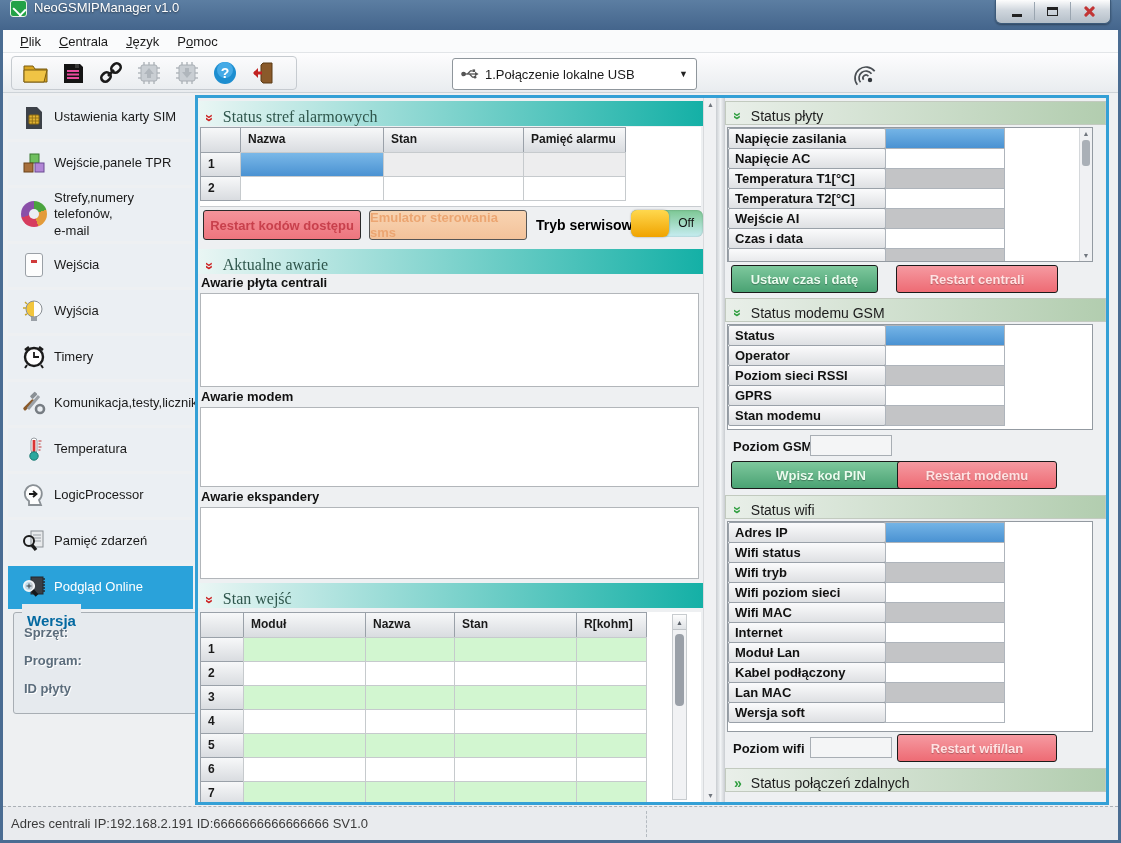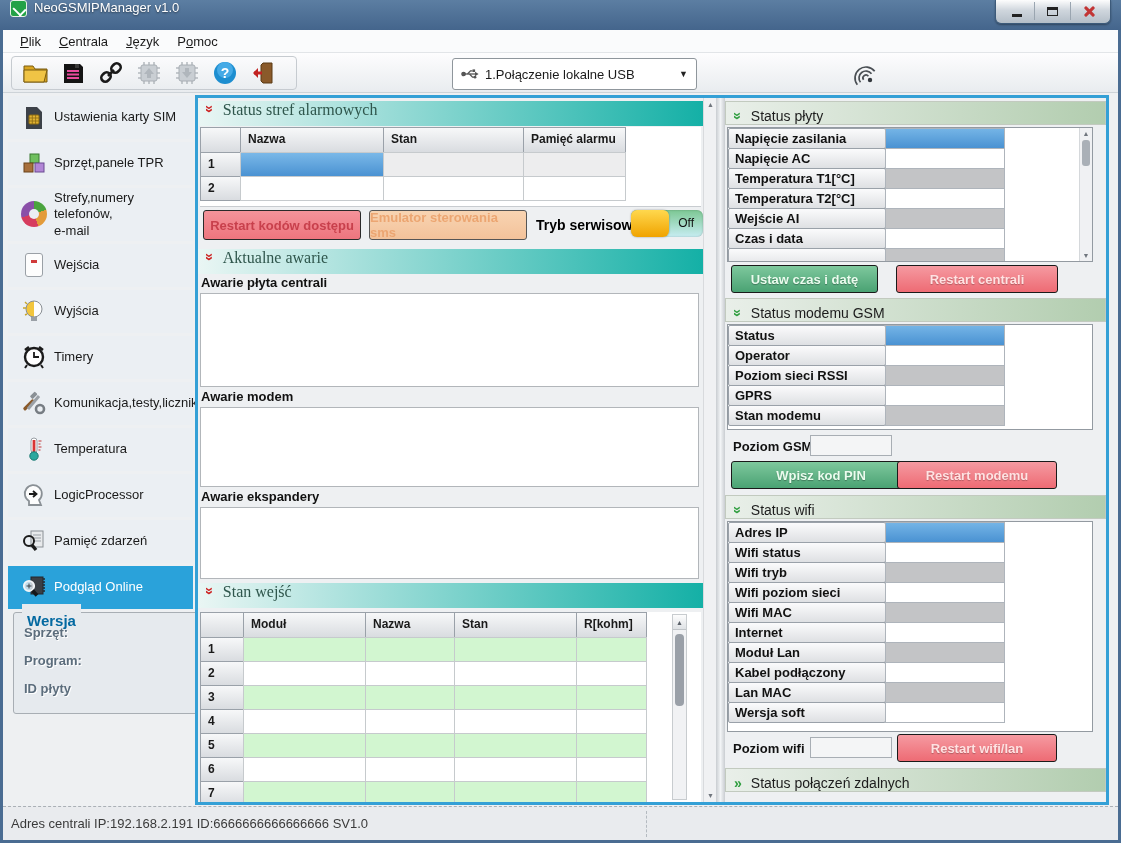--- a/index.html
+++ b/index.html
@@ -72,21 +72,21 @@
     font-size:15px; font-weight:bold; color:#0369a1; }
   .emboss { font-size:13px; font-weight:bold; color:#5c6d7c; text-shadow:1px 1px 0 #fff; }
   .ver-row { position:absolute; left:10px; }
 
   
   .mainframe { position:absolute; left:192px; top:2px; width:914px; height:710px;
     border:3px solid #34a0d6; background:#eef0f2; }
 
   .center-panel { position:absolute; left:0; top:0; width:505px; height:704px; overflow:hidden; background:#eef0f2; }
   .teal-header { position:absolute; left:0; width:505px; height:25px;
-    background:linear-gradient(to right,#eaf6f4,#14b0a6); display:flex; align-items:flex-start; }
+    background:linear-gradient(to right,#eaf6f4,#14b0a6); display:flex; align-items:flex-end; }
   .teal-header .txt { font-family:"Liberation Serif", serif; font-size:16px; color:#2f564c; }
   .chev-down { display:inline-block; transform:rotate(90deg); font-size:14px; font-weight:bold; margin:0 9px 0 8px; }
   .chev-red { color:#cc2020; }
   .chev-green { color:#2f9e3f; }
 
   .alarm-table { position:absolute; left:2px; top:29px; width:501px; height:80px; background:#fff;
     border-bottom:1px solid #c8ccd0; }
   .grid-row { display:flex; }
   .th,.num-cell { background:linear-gradient(#f7f8f9,#d9dce0); border:1px solid #9aa1a9;
     font-size:12px; font-weight:bold; color:#1a1a1a; padding:4px 0 0 7px; margin:0 -1px -1px 0; }
@@ -293,21 +293,21 @@
       </div>
 
       <div class="side-item">
         <span class="ic">
           <svg width="26" height="26" viewBox="0 0 26 26">
               <rect x="9" y="3" width="9" height="9" fill="#6fbf5e" stroke="#3a7a30"></rect>
               <rect x="3" y="12" width="9" height="9" fill="#a8703c" stroke="#6a4218"></rect>
               <rect x="14" y="12" width="9" height="9" fill="#b286d6" stroke="#6a4a92"></rect>
             </svg>
         </span>
-        <span class="lbl">Sprzęt,panele TPR</span>
+        <span class="lbl">Wejście,panele TPR</span>
       </div>
 
       <div class="side-item">
         <span class="ic">
             <span class="zones-pie"></span>
           </span>
         <span class="lbl">Strefy,numery telefonów,
 e-mail</span>
       </div>
 

